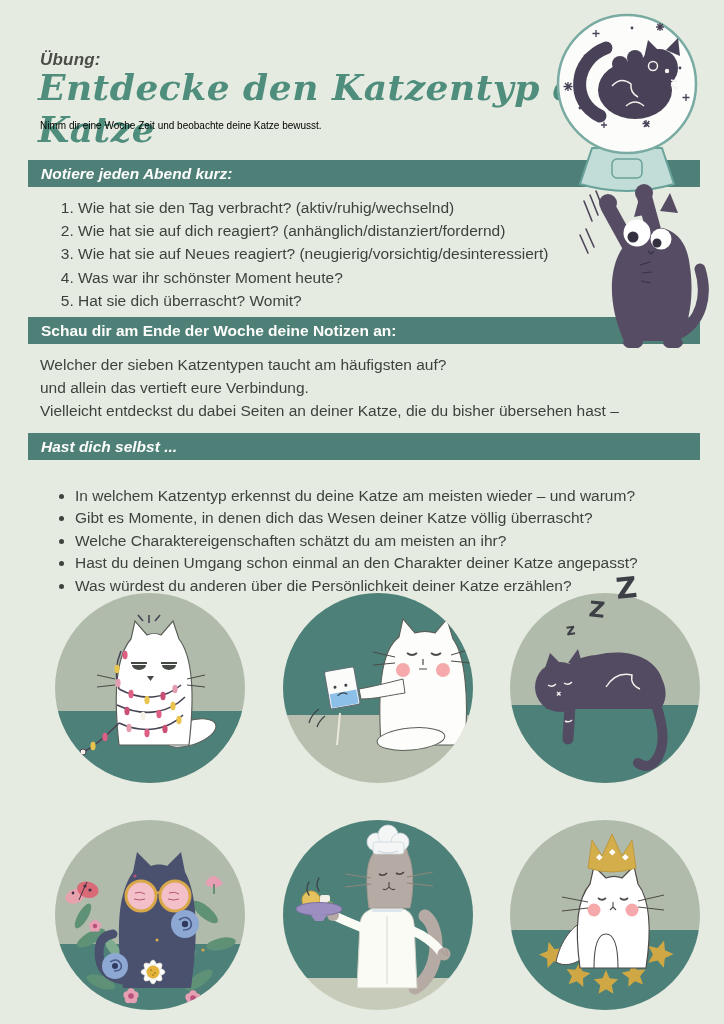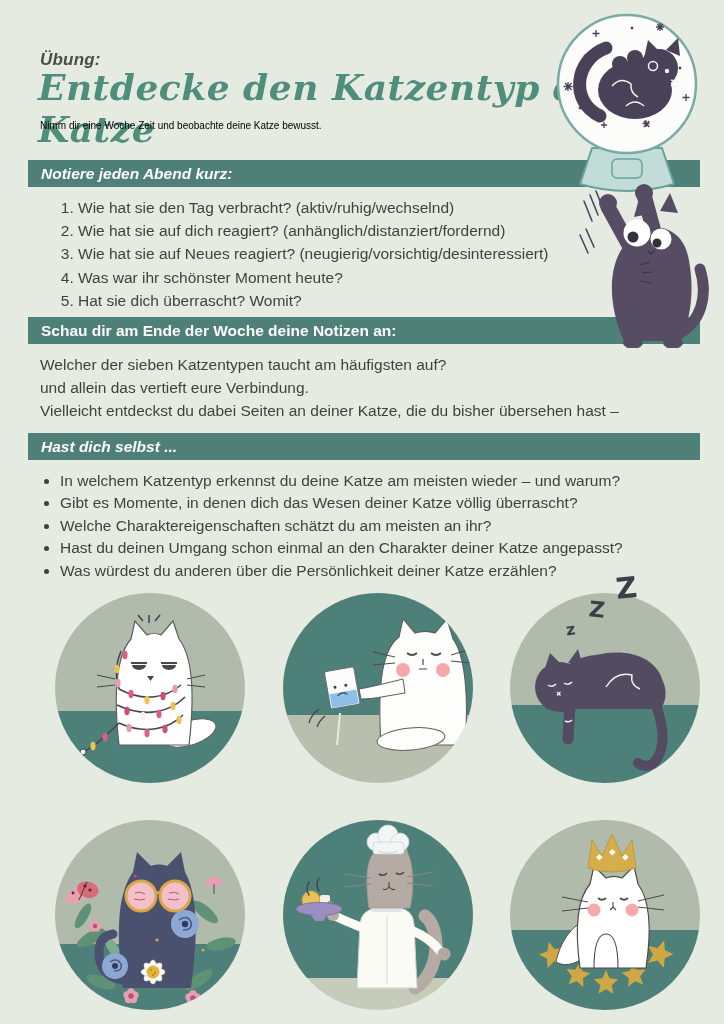--- a/index.html
+++ b/index.html
@@ -8,21 +8,21 @@
   .kicker{position:absolute;left:40px;top:50px;font-size:17px;font-weight:bold;font-style:italic;color:#4c4c46;letter-spacing:.2px;}
   .title{position:absolute;left:38px;top:66px;font-family:"DejaVu Serif",serif;font-style:italic;font-weight:bold;font-size:36px;color:#4f8e7d;letter-spacing:.5px;}
   .subtitle{position:absolute;left:40px;top:120px;font-size:10px;color:#000000;}
   .banner{position:absolute;left:28px;width:672px;height:27px;background:#4e8078;color:#fdfdfb;font-weight:bold;font-size:15.5px;display:flex;align-items:center;padding-left:13px;box-sizing:border-box;}
   .banner.it{font-style:italic;}
   .b1{top:160px;z-index:1;} .b2{top:317px;z-index:1;} .b3{top:433px;z-index:1;}
   .bodytext{color:#3d423d;font-size:15.5px;line-height:23px;}
   ol.notes{position:absolute;left:40px;top:180px;margin:16px;padding-left:22px;width:640px;}
   ol.notes li{line-height:23.2px;}
   .para{position:absolute;left:40px;top:353px;width:660px;}
-  ul.ask{position:absolute;left:44px;top:470px;margin:0;padding-left:16px;width:650px;list-style:disc;}
+  ul.ask{position:absolute;left:44px;top:470px;margin:15px;padding-left:16px;width:650px;list-style:disc;}
   ul.ask li{line-height:22.4px;}
   .illu{position:absolute;}
   .crystal{left:540px;top:8px;width:172px;height:185px;z-index:2;}
   .scratch{left:578px;top:183px;width:132px;height:165px;z-index:2;}
   .circle{position:absolute;width:190px;height:190px;z-index:0;}
   .c1{left:55px;top:593px;} .c2{left:283px;top:593px;} .c3{left:510px;top:593px;}
   .c4{left:55px;top:820px;} .c5{left:283px;top:820px;} .c6{left:510px;top:820px;}
   .zzz{position:absolute;font-weight:bold;color:#3c4046;z-index:3;font-family:"DejaVu Sans",sans-serif;}
   .z1{left:566px;top:620px;font-size:16px;transform:rotate(-8deg);}
   .z2{left:589px;top:597px;font-size:22px;transform:rotate(6deg);}

